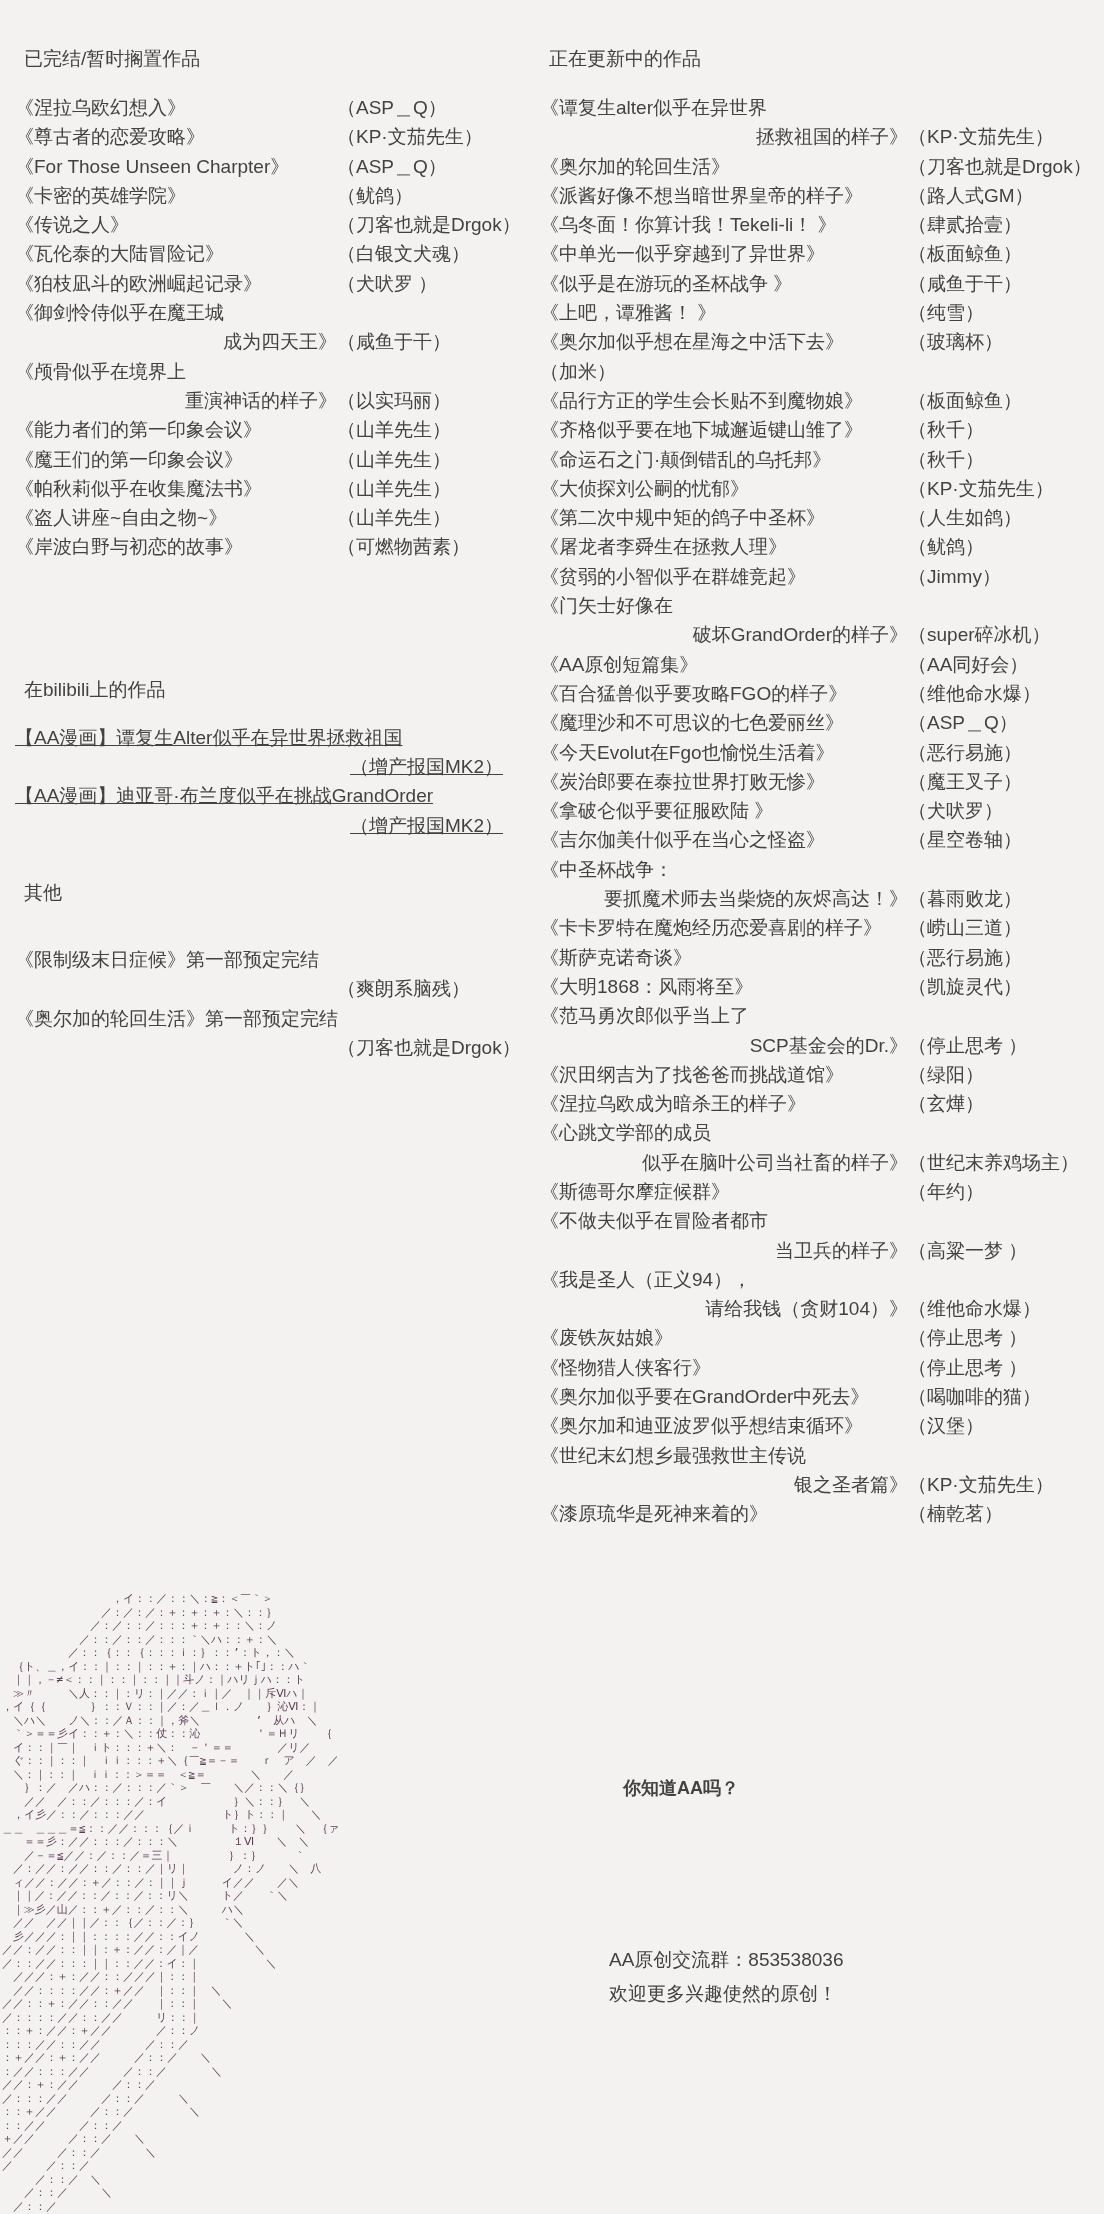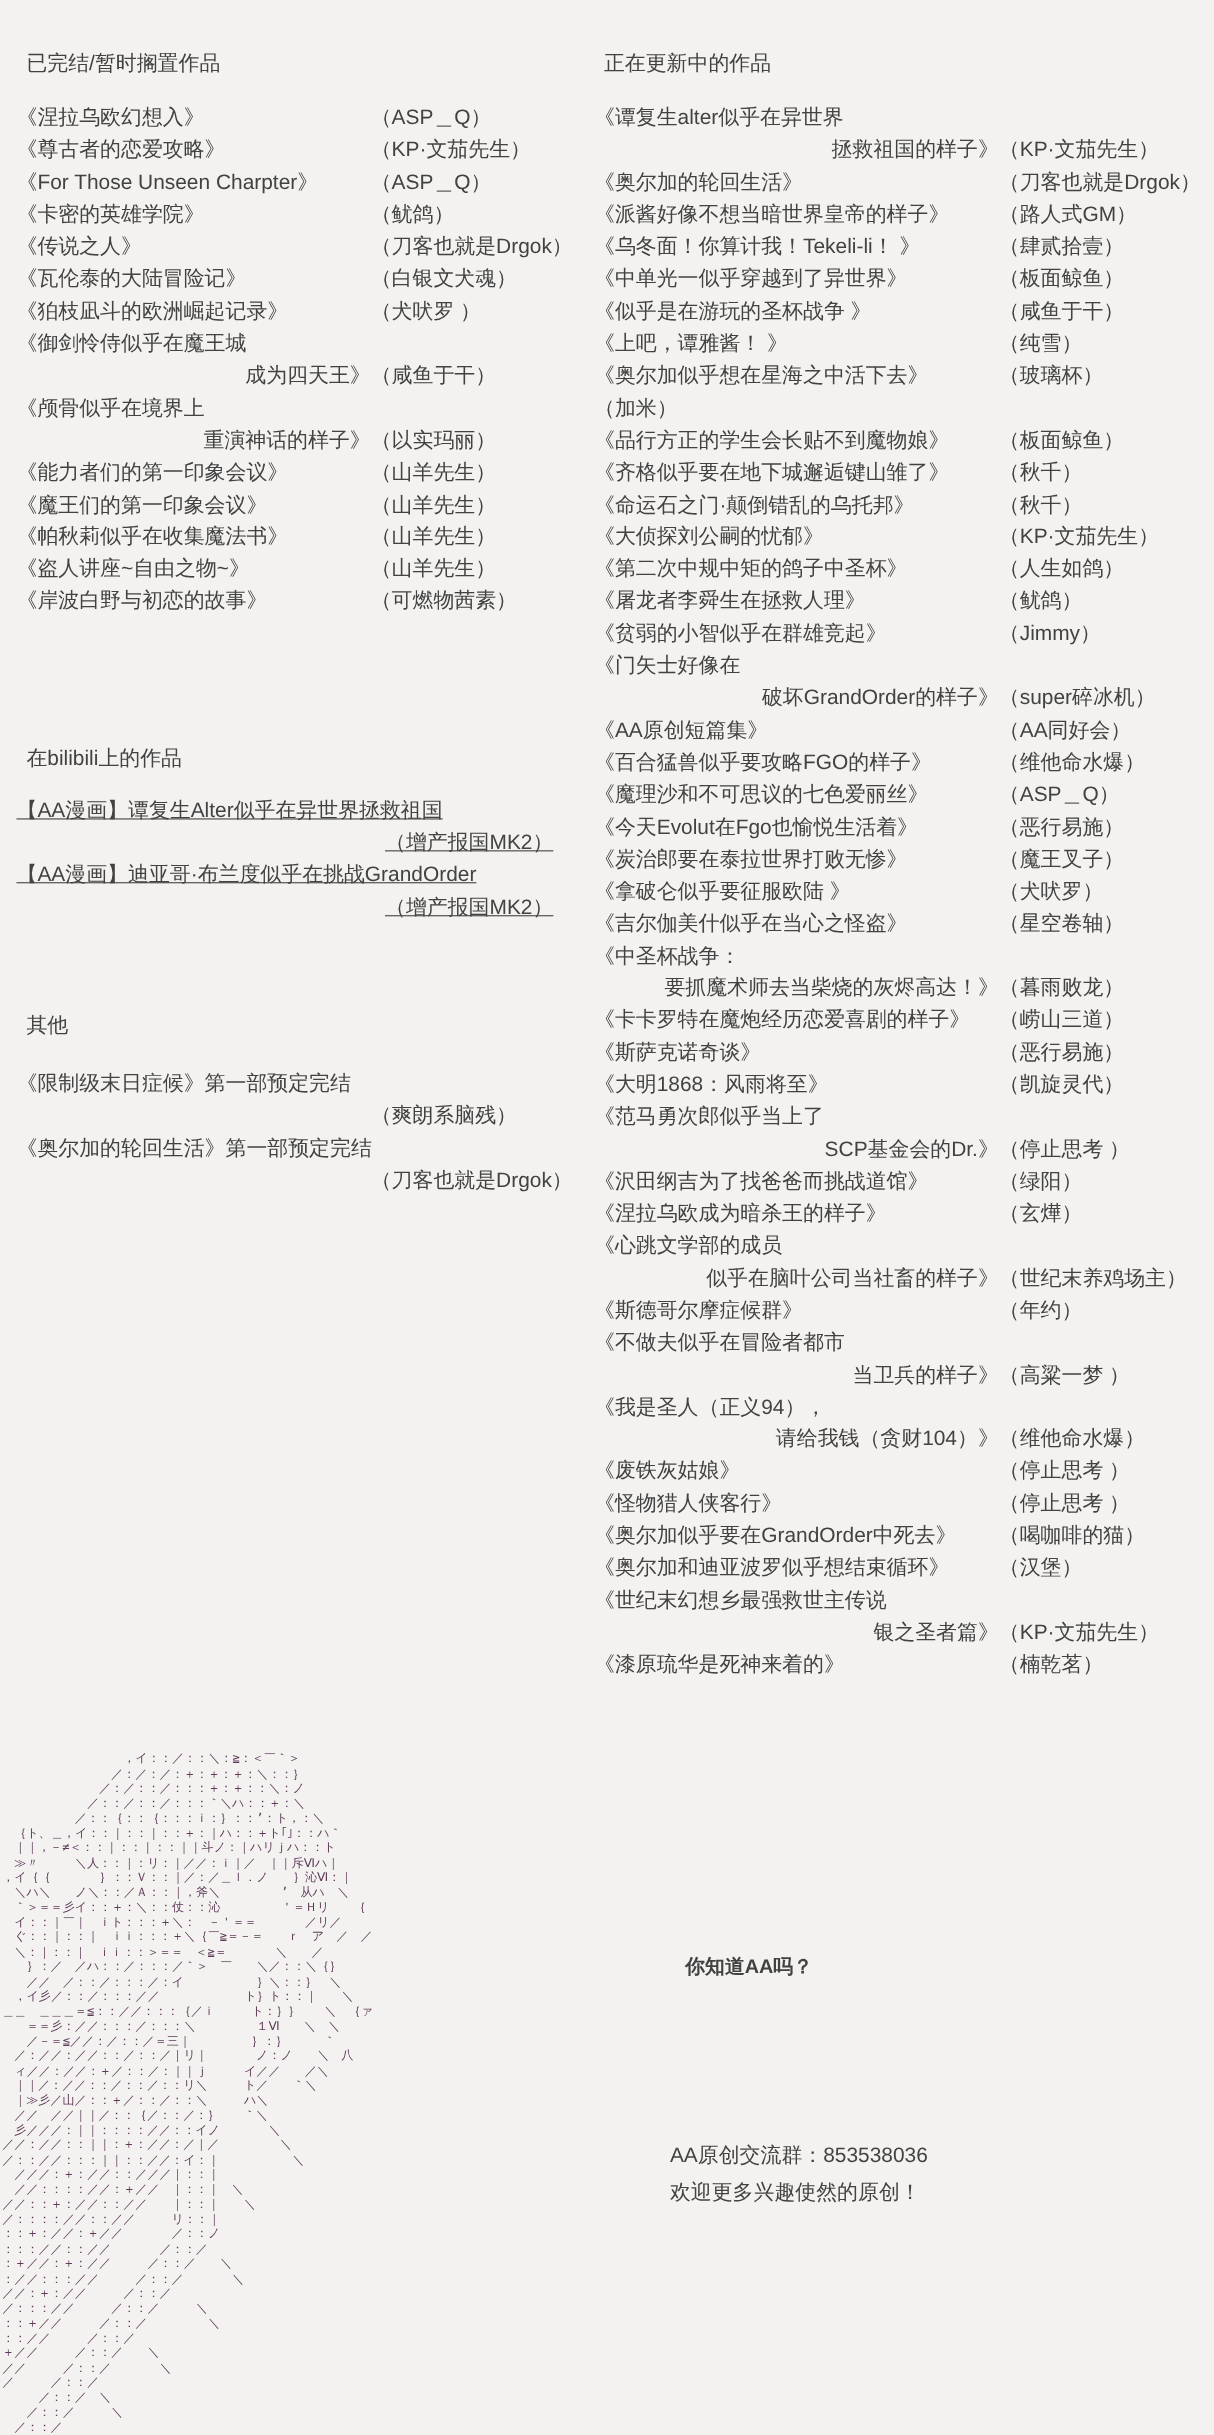--- a/index.html
+++ b/index.html
@@ -9,22 +9,22 @@
     color:var(--fg,#424242);
     font-family:"Liberation Sans",sans-serif;
   }
   .col{position:absolute;top:44px;}
   .col-left{left:15px;width:525px;}
   .col-right{left:540px;width:564px;}
   .hdr{margin:0;padding-left:9px;font-size:19px;line-height:29px;font-weight:400;}
   .works{margin-top:20px;}
   .hdr-bili{margin-top:113px;}
   .list-bili{margin-top:19px;text-decoration:underline;}
-  .hdr-other{margin-top:78px;}
-  .list-other{margin-top:24px;}
+  .hdr-other{margin-top:38px;}
+  .list-other{margin-top:38px;}
   .work{display:flex;align-items:flex-end;}
   .wt{flex:0 0 auto;}
   .col-left .wt{width:322px;}
   .col-right .wt{width:368px;}
   .l1,.l2{display:block;white-space:nowrap;font-size:19px;line-height:29.3px;}
   .l2{text-align:right;}
   .wa{white-space:nowrap;font-size:19px;line-height:29.3px;}
   .sl1,.sla{font-size:19px;line-height:29.3px;white-space:nowrap;}
   .list-bili .sla{padding-left:335px;}
   .list-other .sla{padding-left:322px;}

